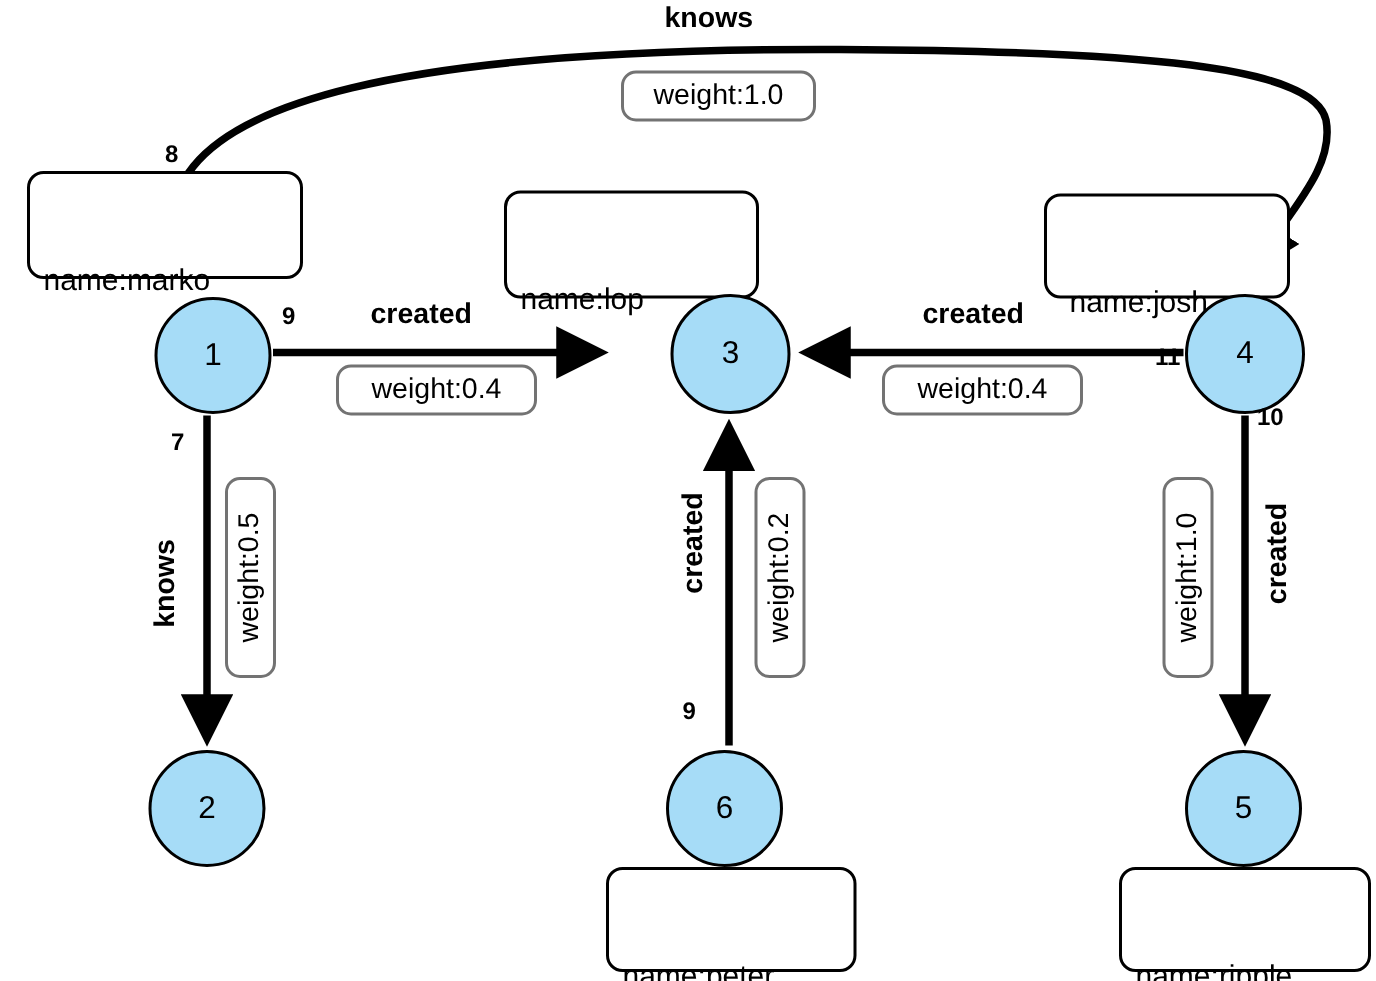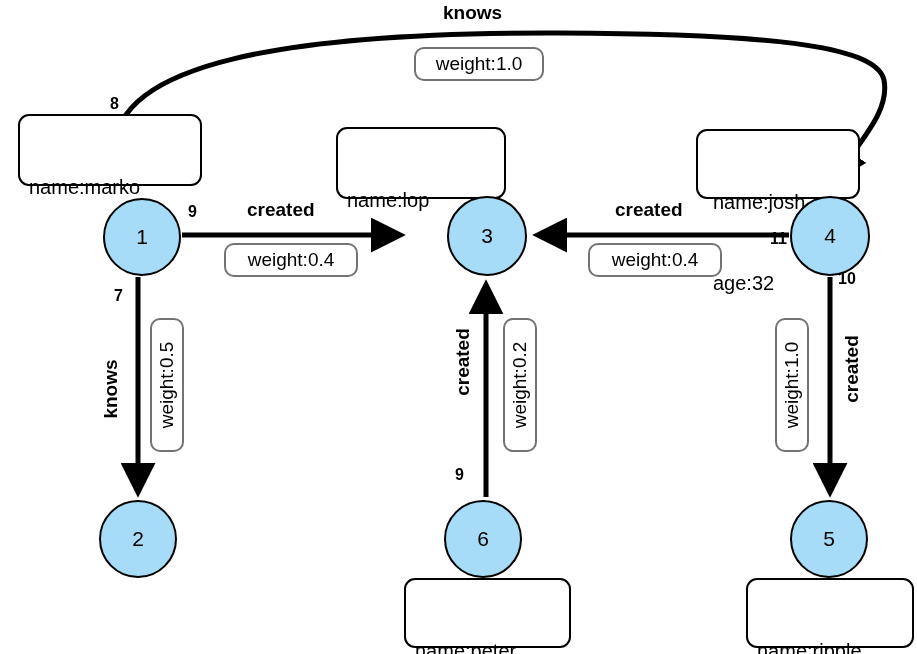--- a/index.html
+++ b/index.html
@@ -127,21 +127,20 @@
     <span class="pline">name:marko</span>
   </div>
 
 
   <div class="prop-box" style="left:336px; top:127px; width:170px; height:72px;">
     <span class="pline">name:lop</span>
   </div>
 
   <div class="prop-box" style="left:696px; top:129px; width:164px; height:70px;padding-left:15px;">
     <span class="pline">name:josh</span>
-    <span class="pline">age:32</span>
   </div>
 
   <div class="prop-box" style="left:746px; top:578px; width:168px; height:70px;">
     <span class="pline">name:ripple</span>
     
   </div>
 
   <div class="prop-box" style="left:404px; top:578px; width:167px; height:70px;">
     <span class="pline">name:peter</span>
     

